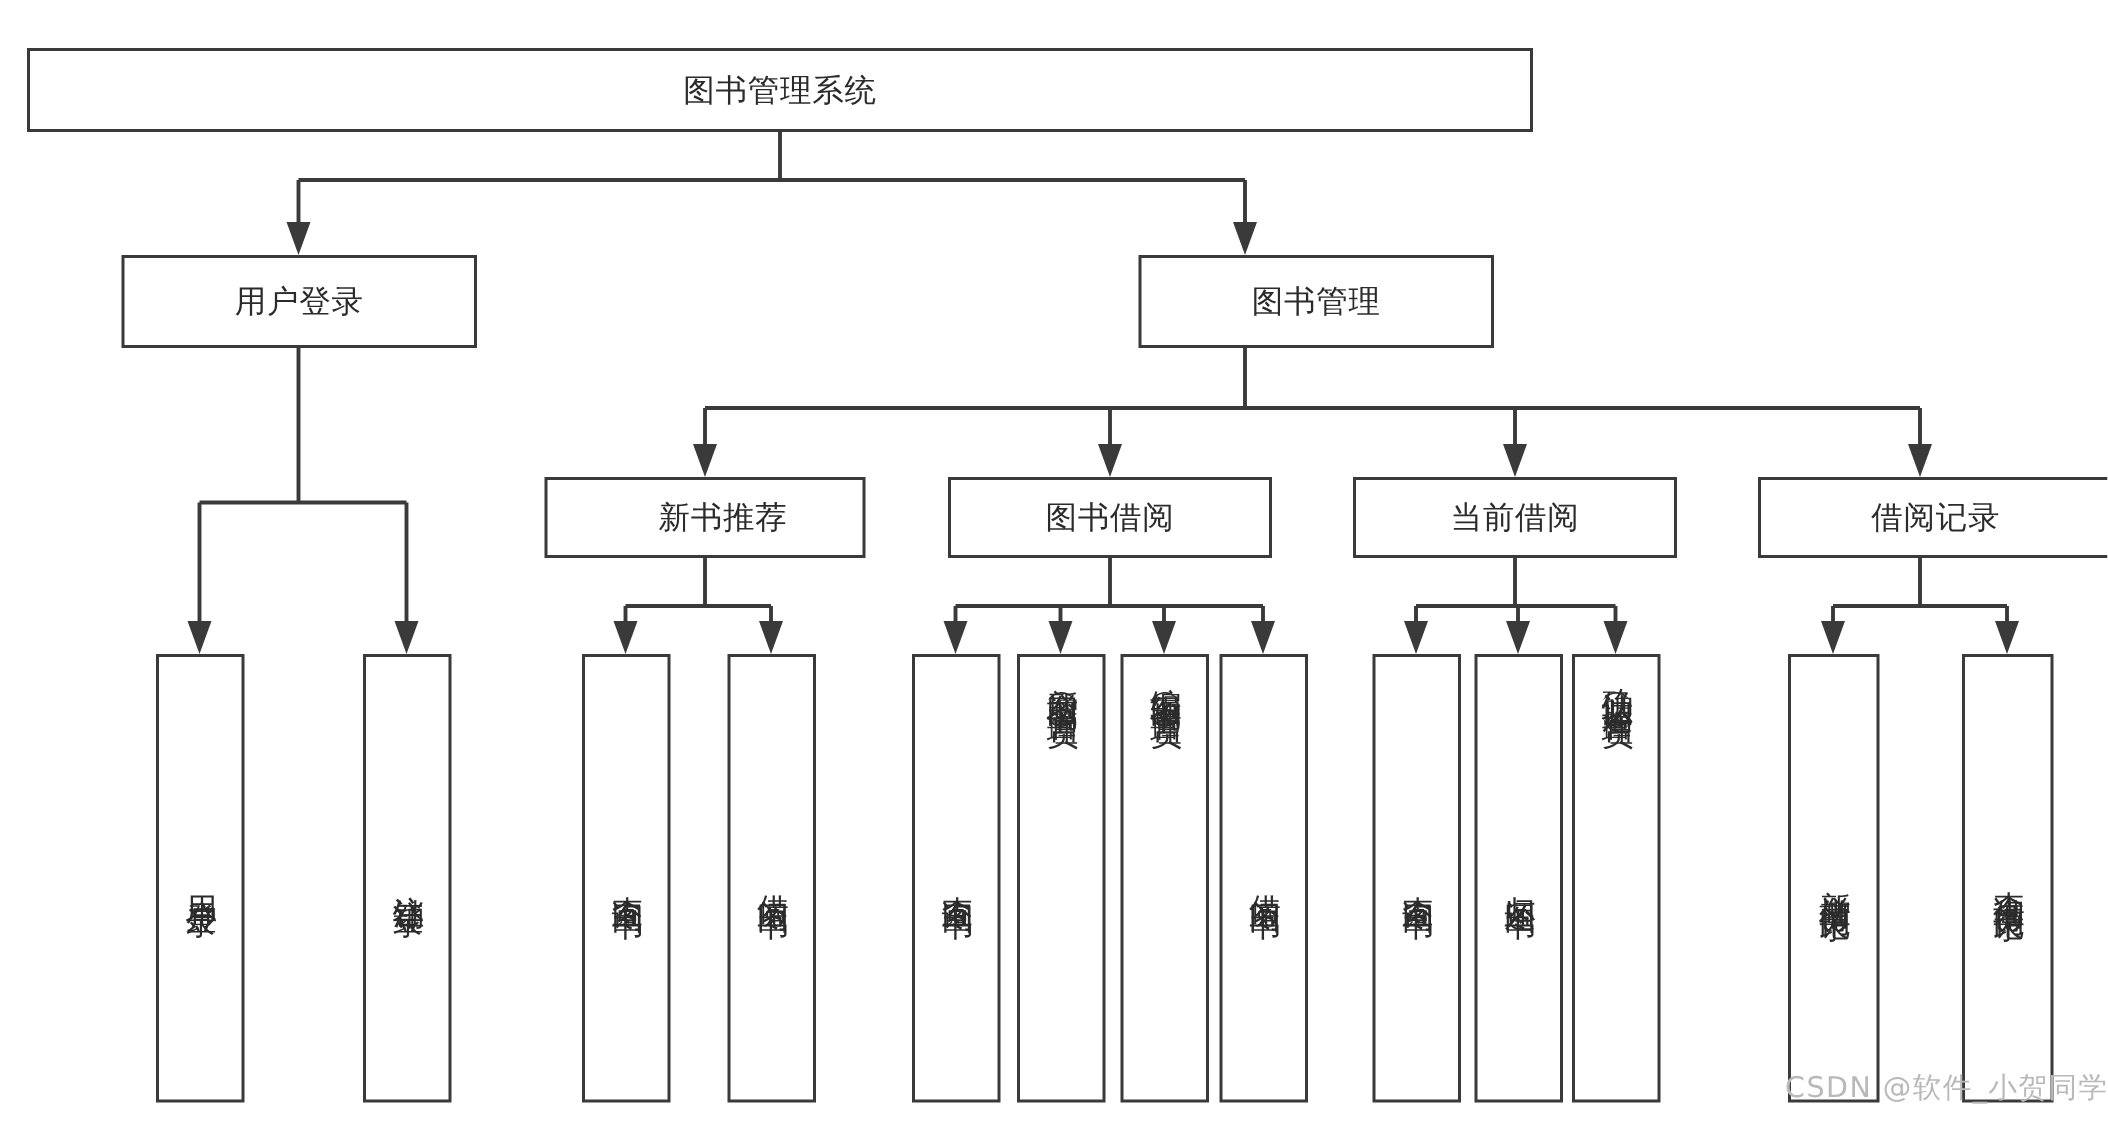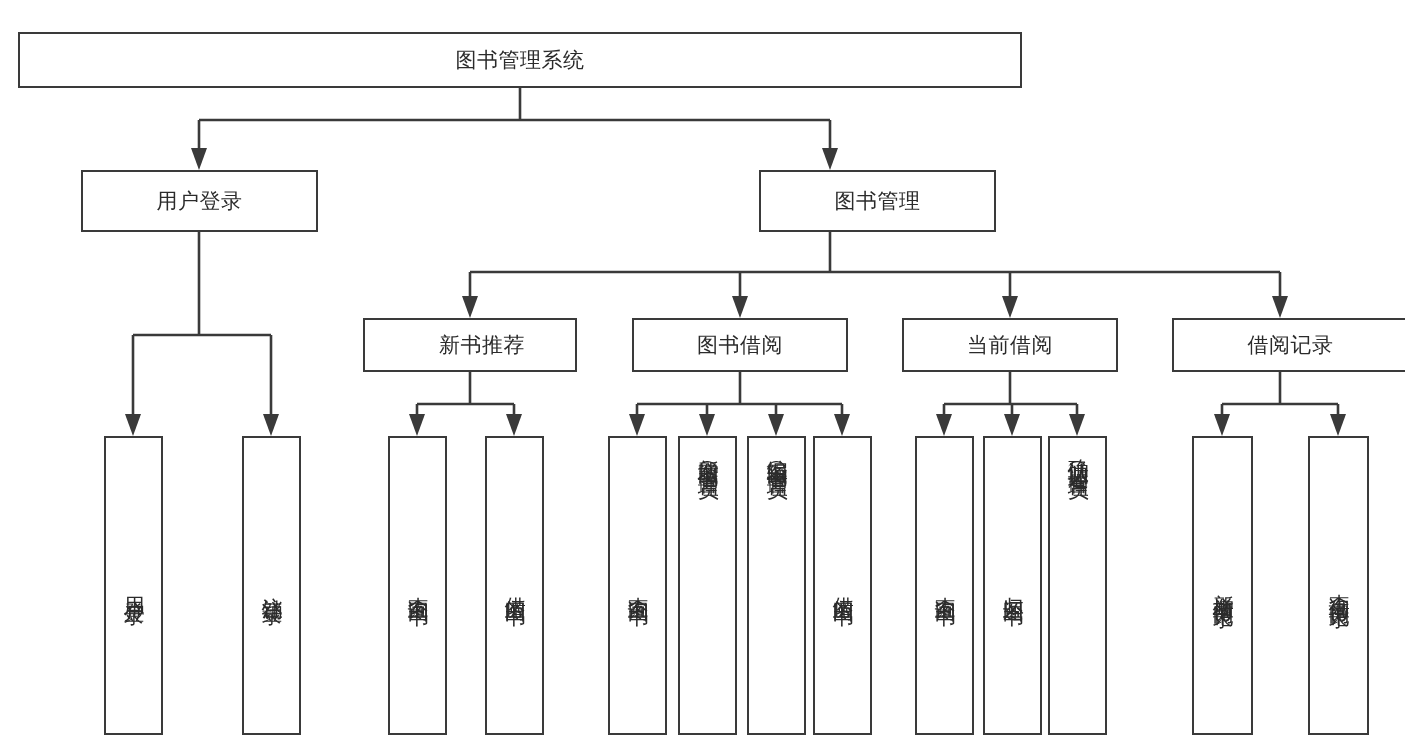--- a/index.html
+++ b/index.html
@@ -192,14 +192,15 @@
         <span class="node-label">确认归还（管理员）</span>
       </div>
       <div class="node vertical" style="left: 1192px; top: 436px; width: 61px; height: 299px;">
         <span class="node-label">新增借阅记录</span>
       </div>
       <div class="node vertical" style="left: 1308px; top: 436px; width: 61px; height: 299px;">
         <span class="node-label">查询借阅记录</span>
       </div>
     </div>
 
+  <div id="watermark">CSDN @软件_小贺同学</div>
 
 </div>
 
 </body></html>

